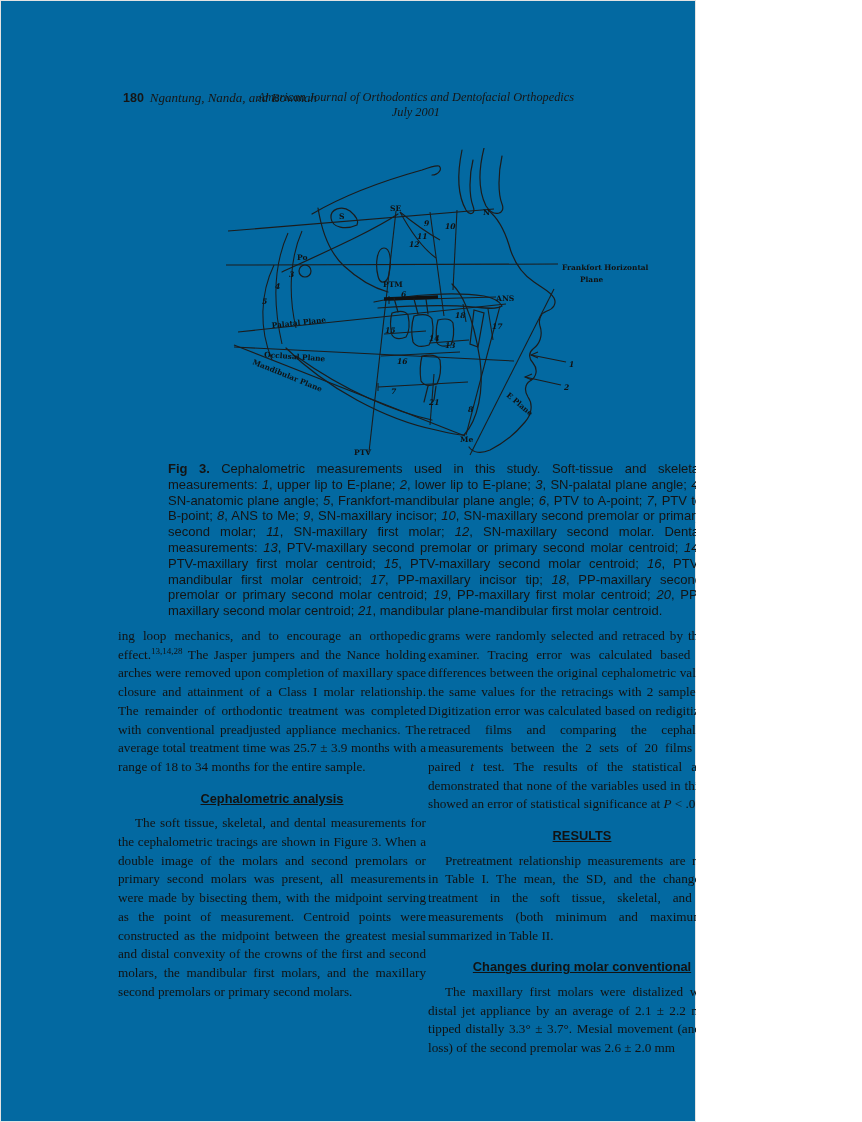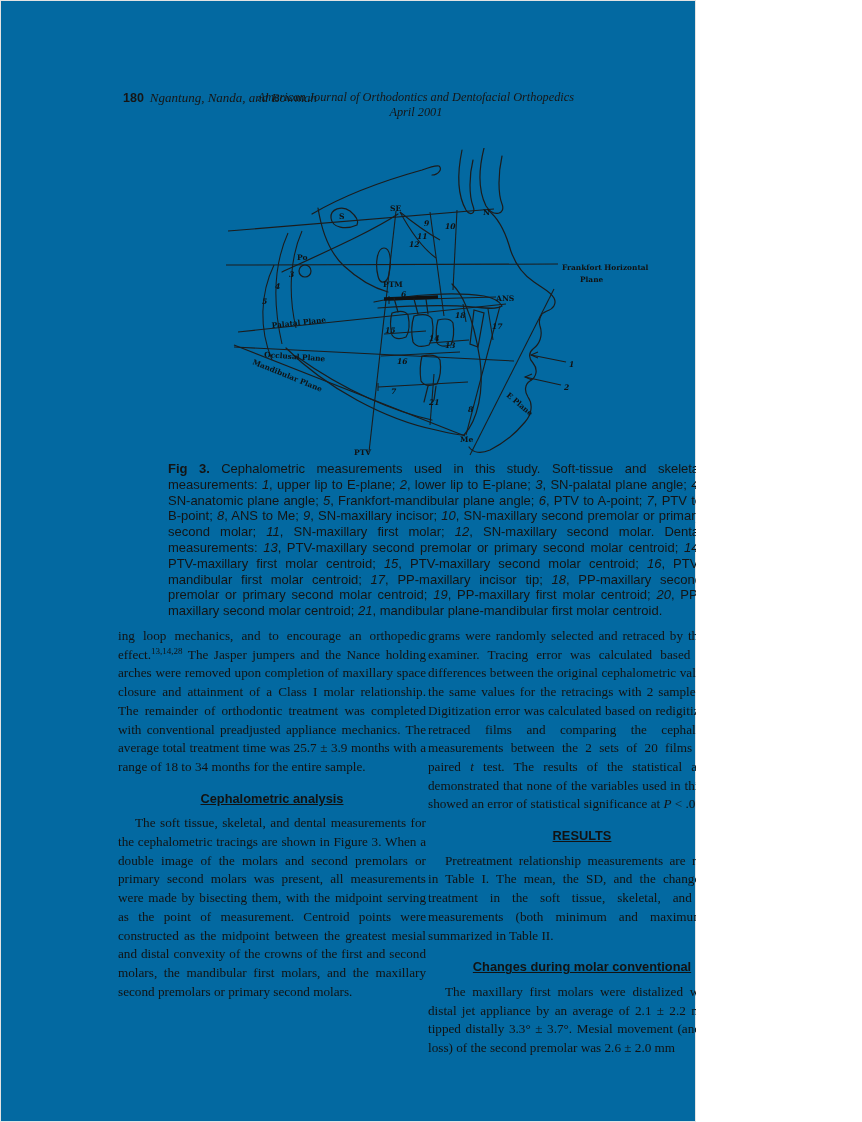--- a/index.html
+++ b/index.html
@@ -48,21 +48,21 @@
 </head>
 <body>
 
 <div id="page">
 
   <div class="header-left">
     <span class="folio">180</span><span class="authors">Ngantung, Nanda, and Bowman</span>
   </div>
   <div class="header-right">
     <div>American Journal of Orthodontics and Dentofacial Orthopedics</div>
-    <div>April 2001</div>
+    <div>July 2001</div>
   </div>
 
   <div id="figure-wrap">
     <svg viewBox="0 0 430 312">
 
       <line class="fig-line" x1="2" y1="83" x2="268" y2="61"></line>
       <line class="fig-line" x1="0" y1="117" x2="332" y2="116"></line>
       <line class="fig-line" x1="12" y1="184" x2="280" y2="156"></line>
       <line class="fig-line" x1="8" y1="199" x2="288" y2="213"></line>
       <line class="fig-line" x1="8" y1="197" x2="239" y2="288"></line>

